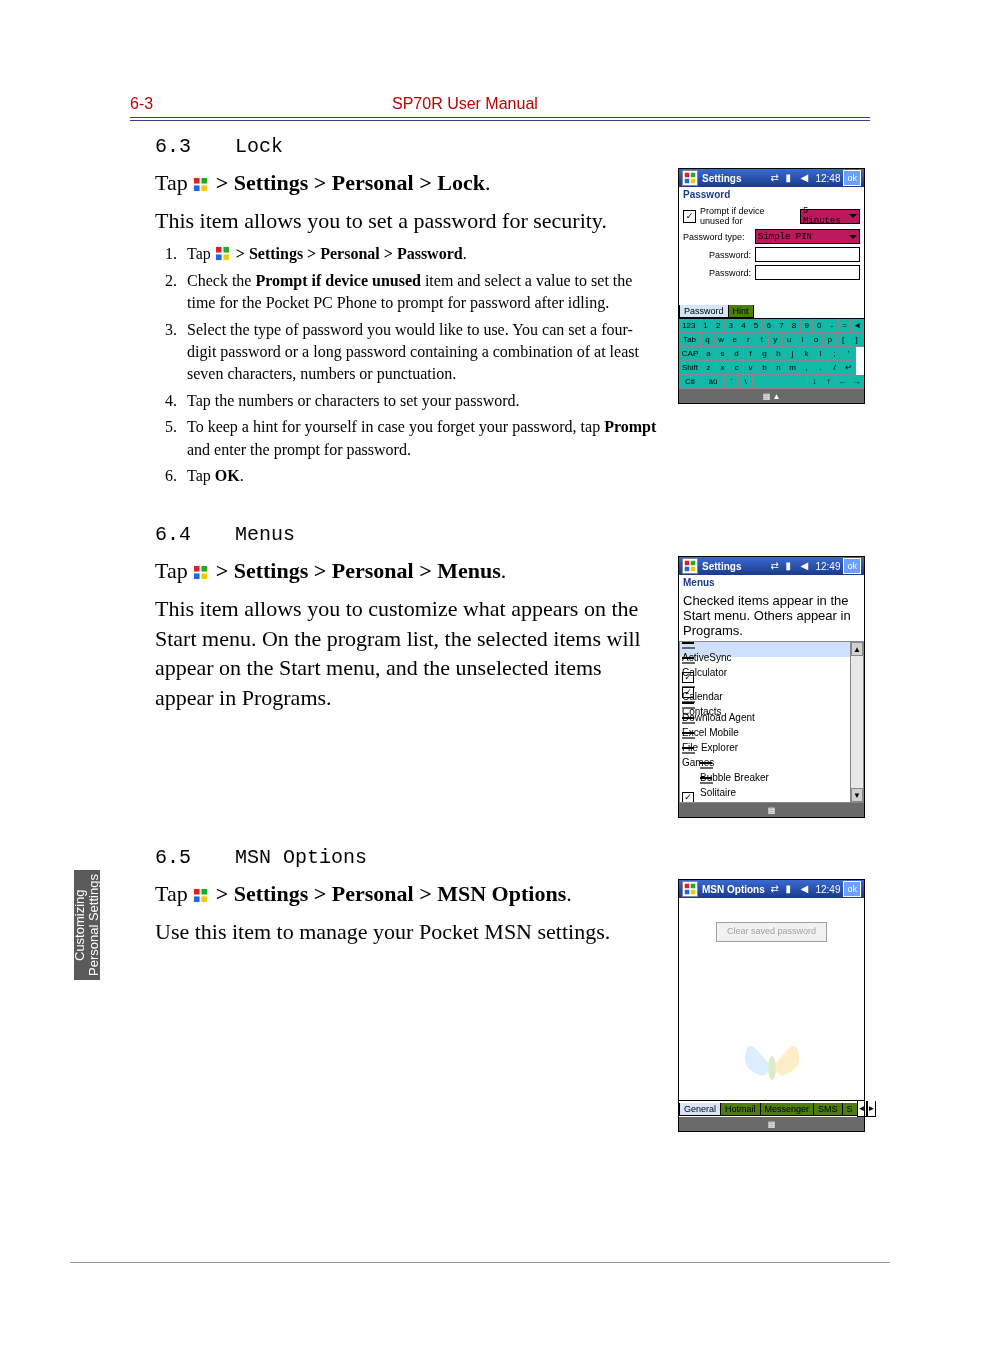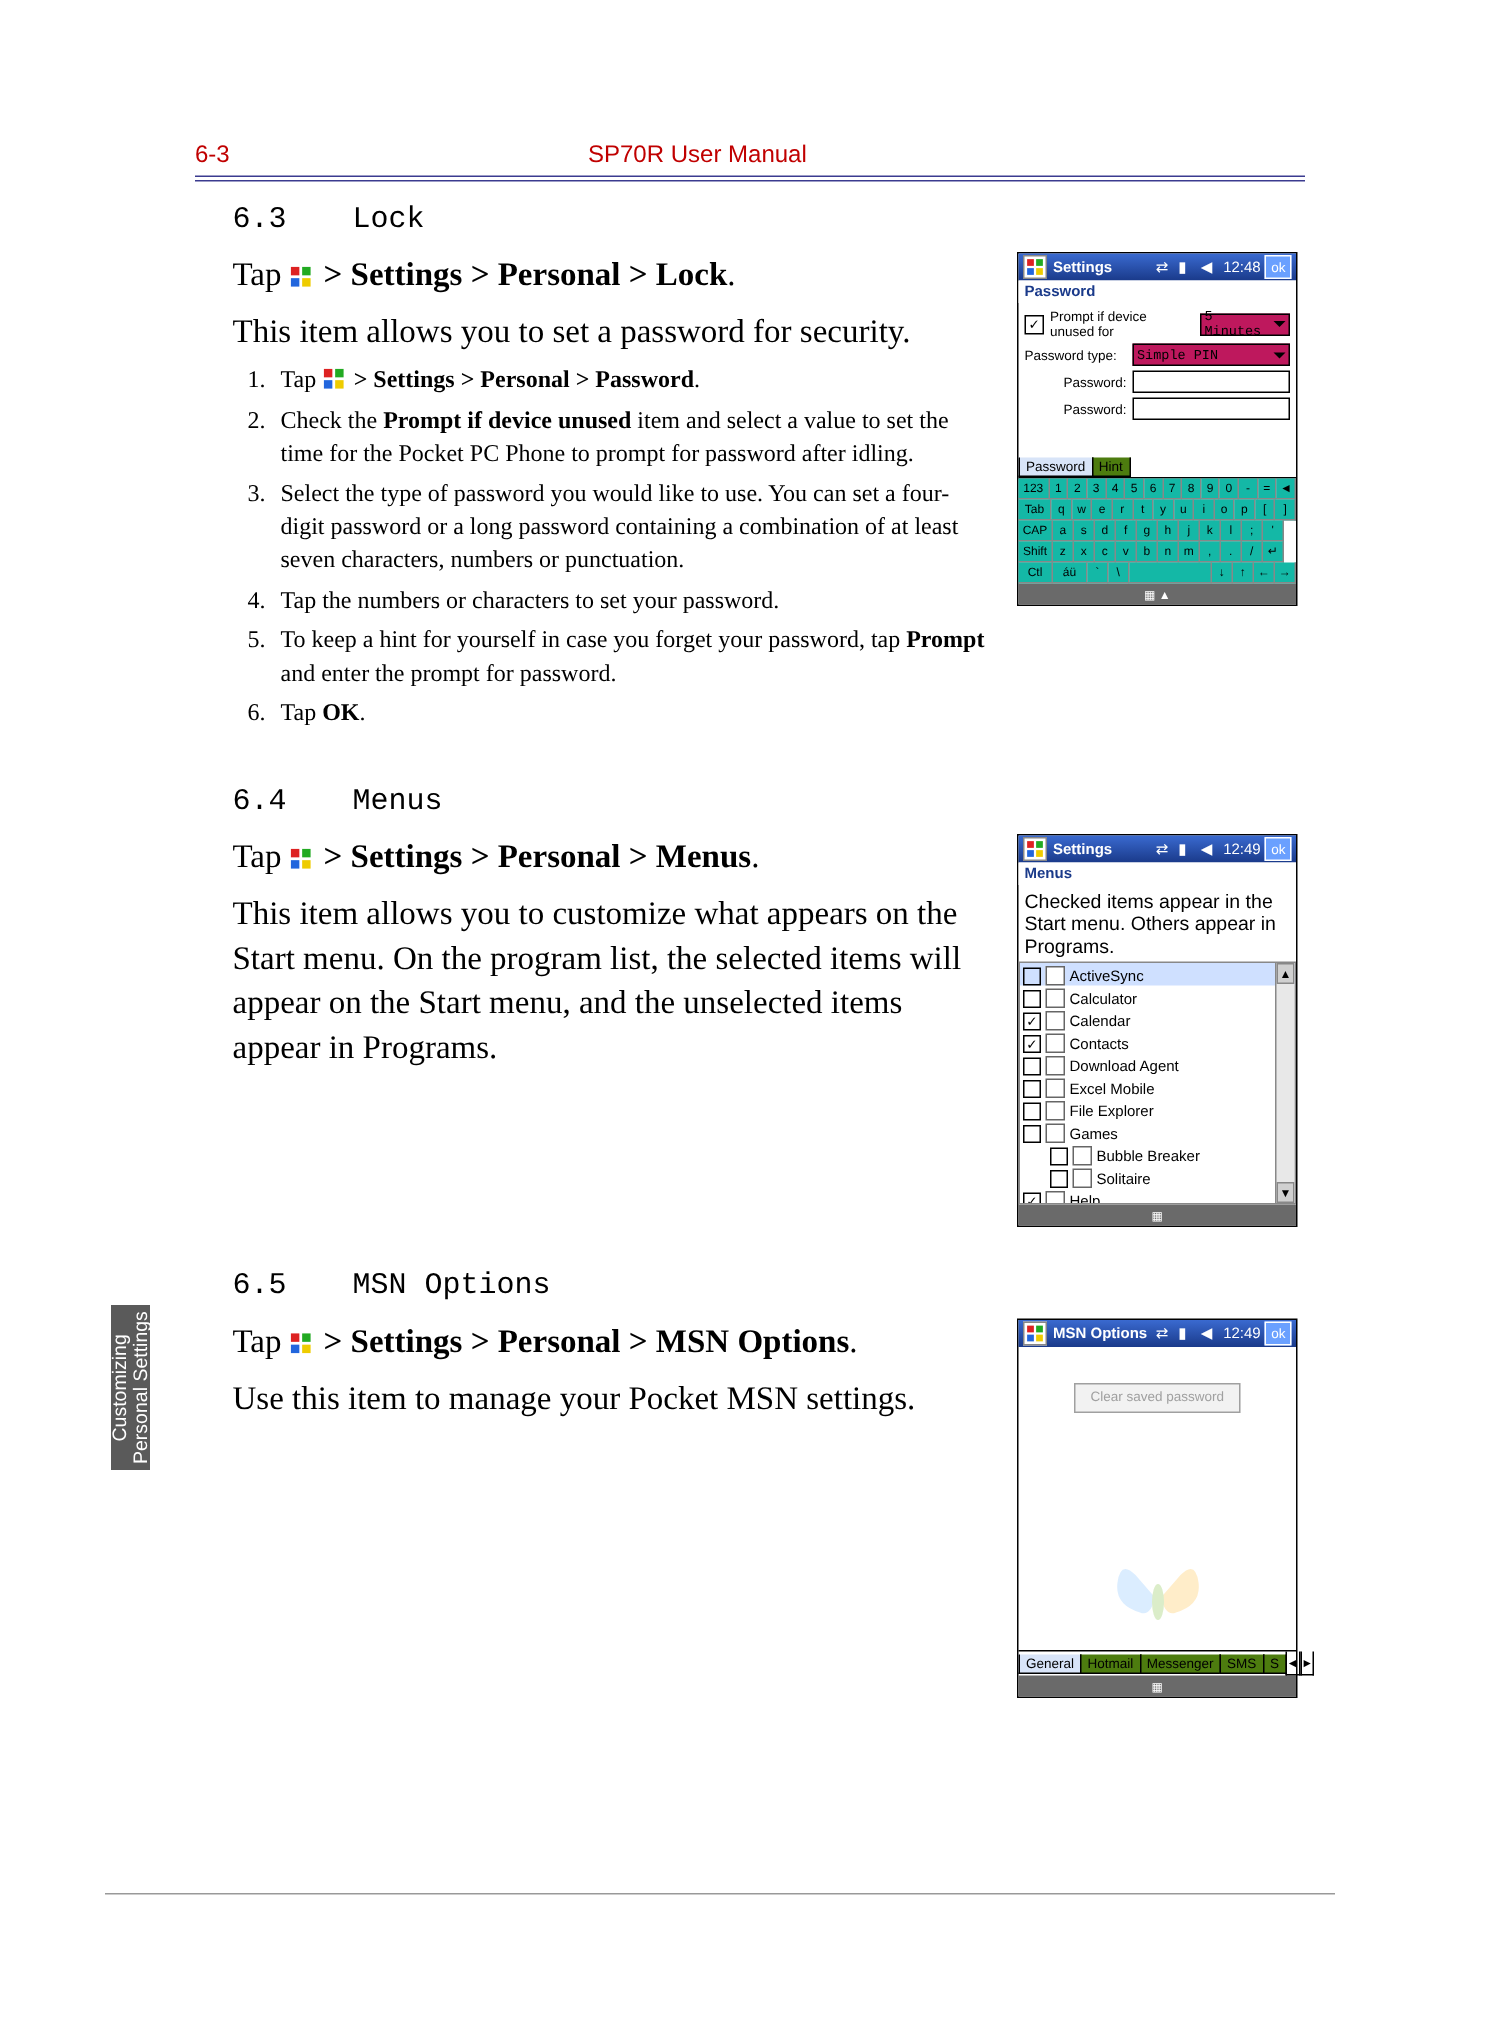--- a/index.html
+++ b/index.html
@@ -37,21 +37,21 @@
   .kbd{border-top:1px solid #000;}
   .kbd-row{display:flex;}
   .key{border:1px solid #888;border-top:none;border-left:none;width:13px;height:13px;font-size:8px;display:flex;align-items:center;justify-content:center;background:#14b8a6;}
   .key.wide{width:22px;}
   .key.space{flex:1;}
   .sip{background:#6a6a6a;height:14px;display:flex;align-items:center;justify-content:center;color:#fff;font-size:8px;}
   .menu-list{border:1px solid #888;height:160px;overflow:hidden;position:relative;}
   .menu-list .sb{position:absolute;right:0;top:0;width:12px;height:100%;background:#e8e8e8;border-left:1px solid #888;}
   .menu-list .sb .up,.menu-list .sb .dn{height:12px;background:#d0d0d0;border:1px solid #888;display:flex;align-items:center;justify-content:center;font-size:8px;}
   .menu-list .sb .dn{position:absolute;bottom:0;left:0;right:0;}
-  .mi{display:flex;align-items:flex-end;gap:3px;height:15px;padding-left:2px;}
+  .mi{display:flex;align-items:flex-start;gap:3px;height:15px;padding-left:2px;flex-direction:column;}
   .mi .cb{width:10px;height:10px;}
   .mi .ic{width:11px;height:11px;border:1px solid #666;background:#fff;}
   .mi.sel-item{background:#cfe0ff;}
   .mi.indent{padding-left:20px;}
   .msn-body{padding:6px;font-size:9px;line-height:1.25;height:190px;position:relative;}
   .msn-btn{border:1px solid #a0a0a0;color:#a0a0a0;background:#f2f2f2;padding:3px 10px;display:inline-block;margin-top:18px;}
   .msn-butterfly{position:absolute;bottom:10px;left:50%;transform:translateX(-50%);width:60px;height:50px;opacity:.35;}
   .msn-tabs{display:flex;border-top:1px solid #000;align-items:center;}
   .msn-tabs .tab{white-space:nowrap;}
   .msn-tabs .nav{border:1px solid #000;border-top:none;width:12px;height:15px;display:flex;align-items:center;justify-content:center;font-size:8px;}

